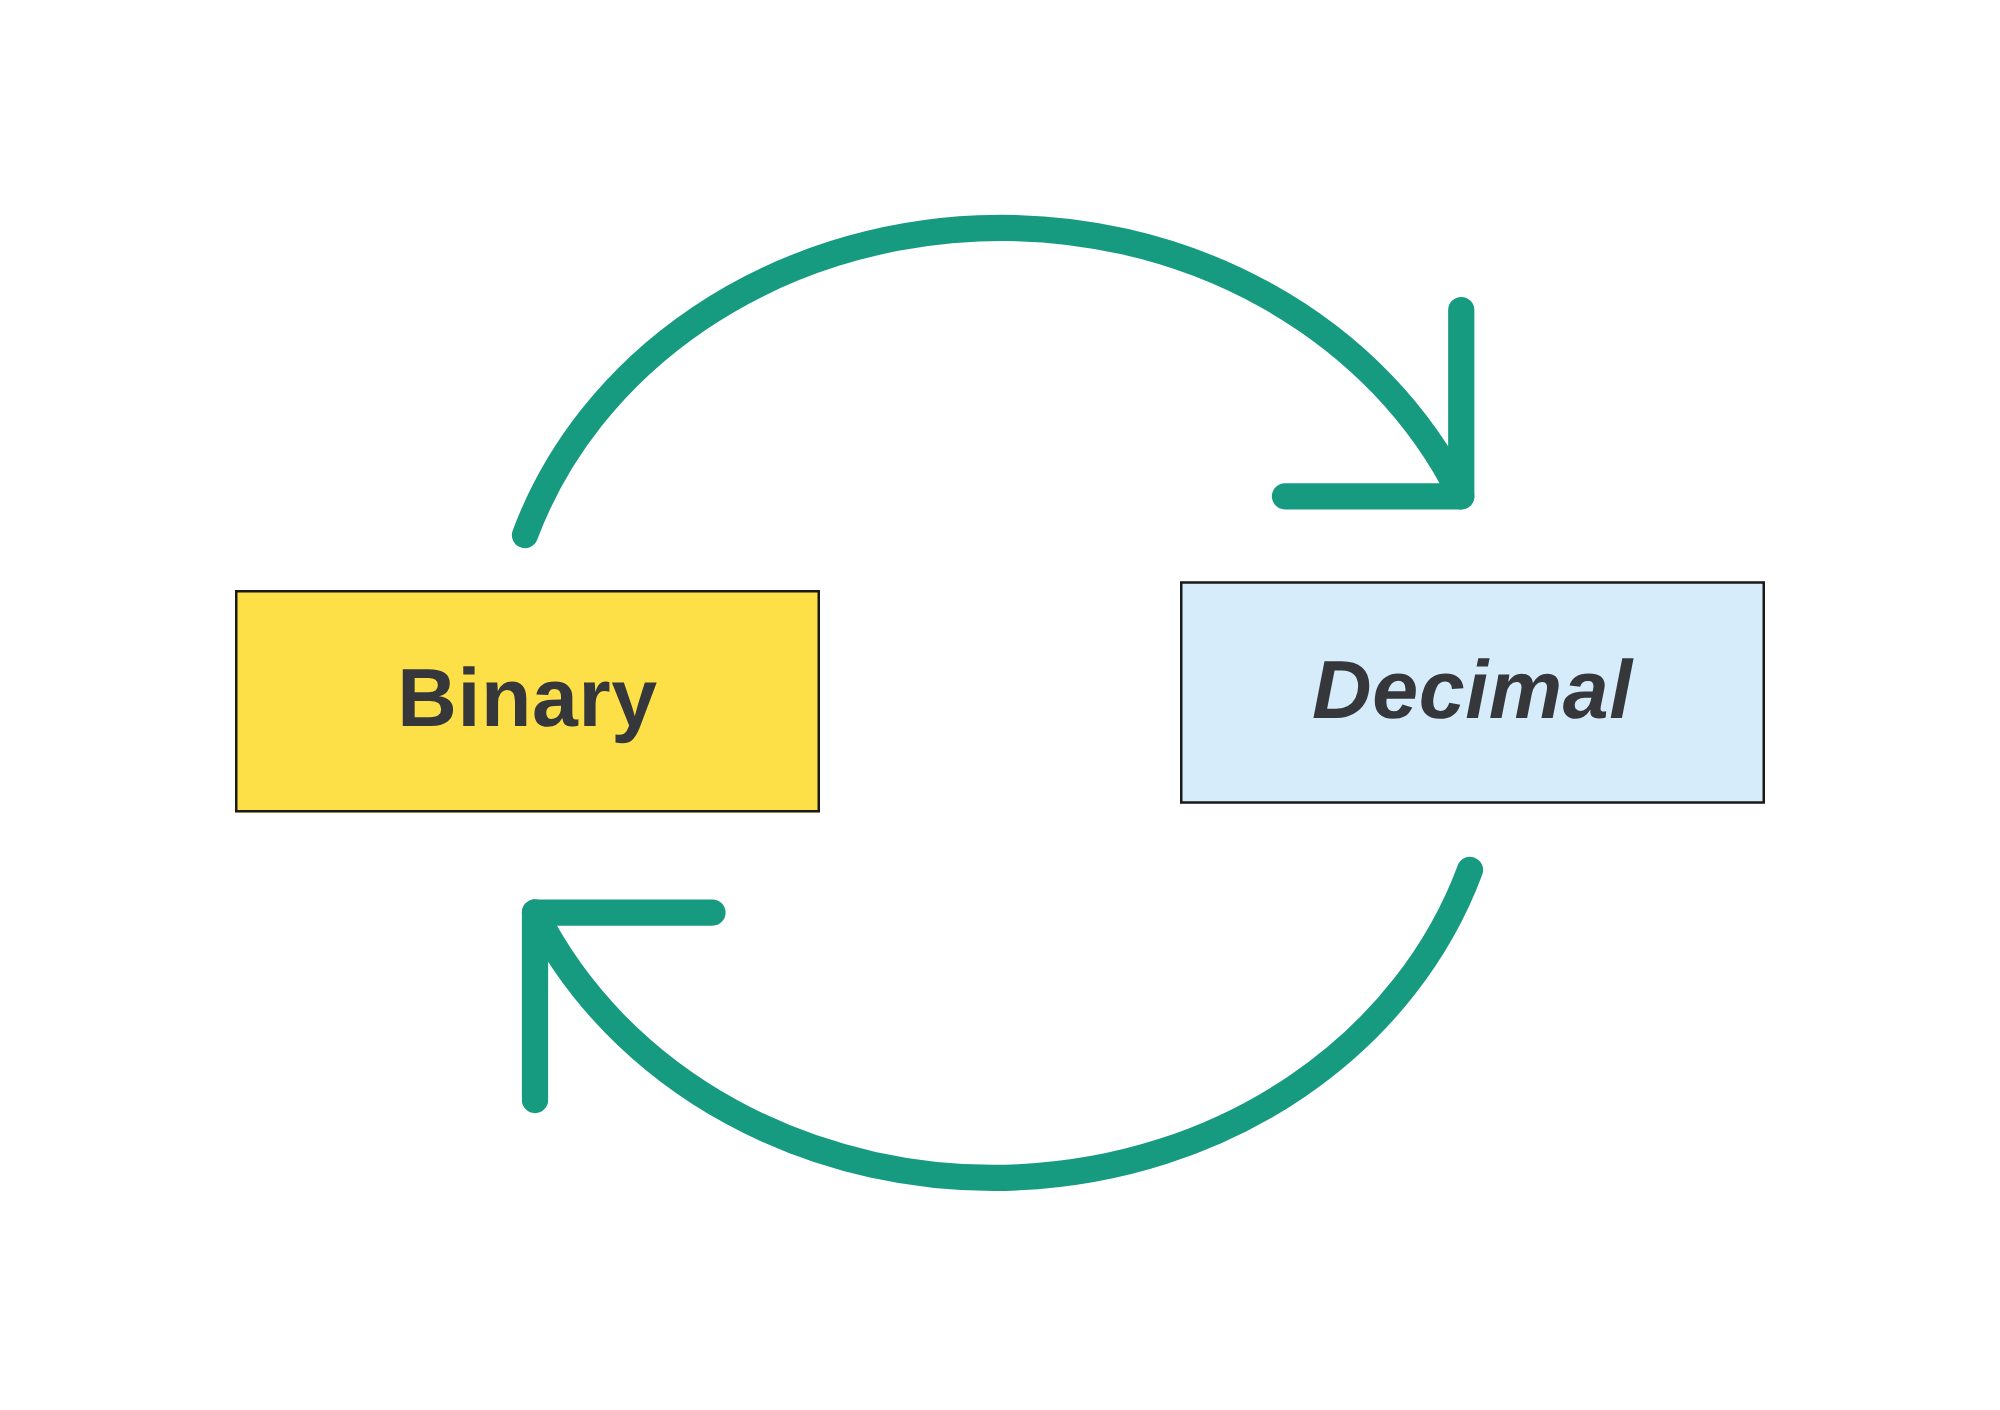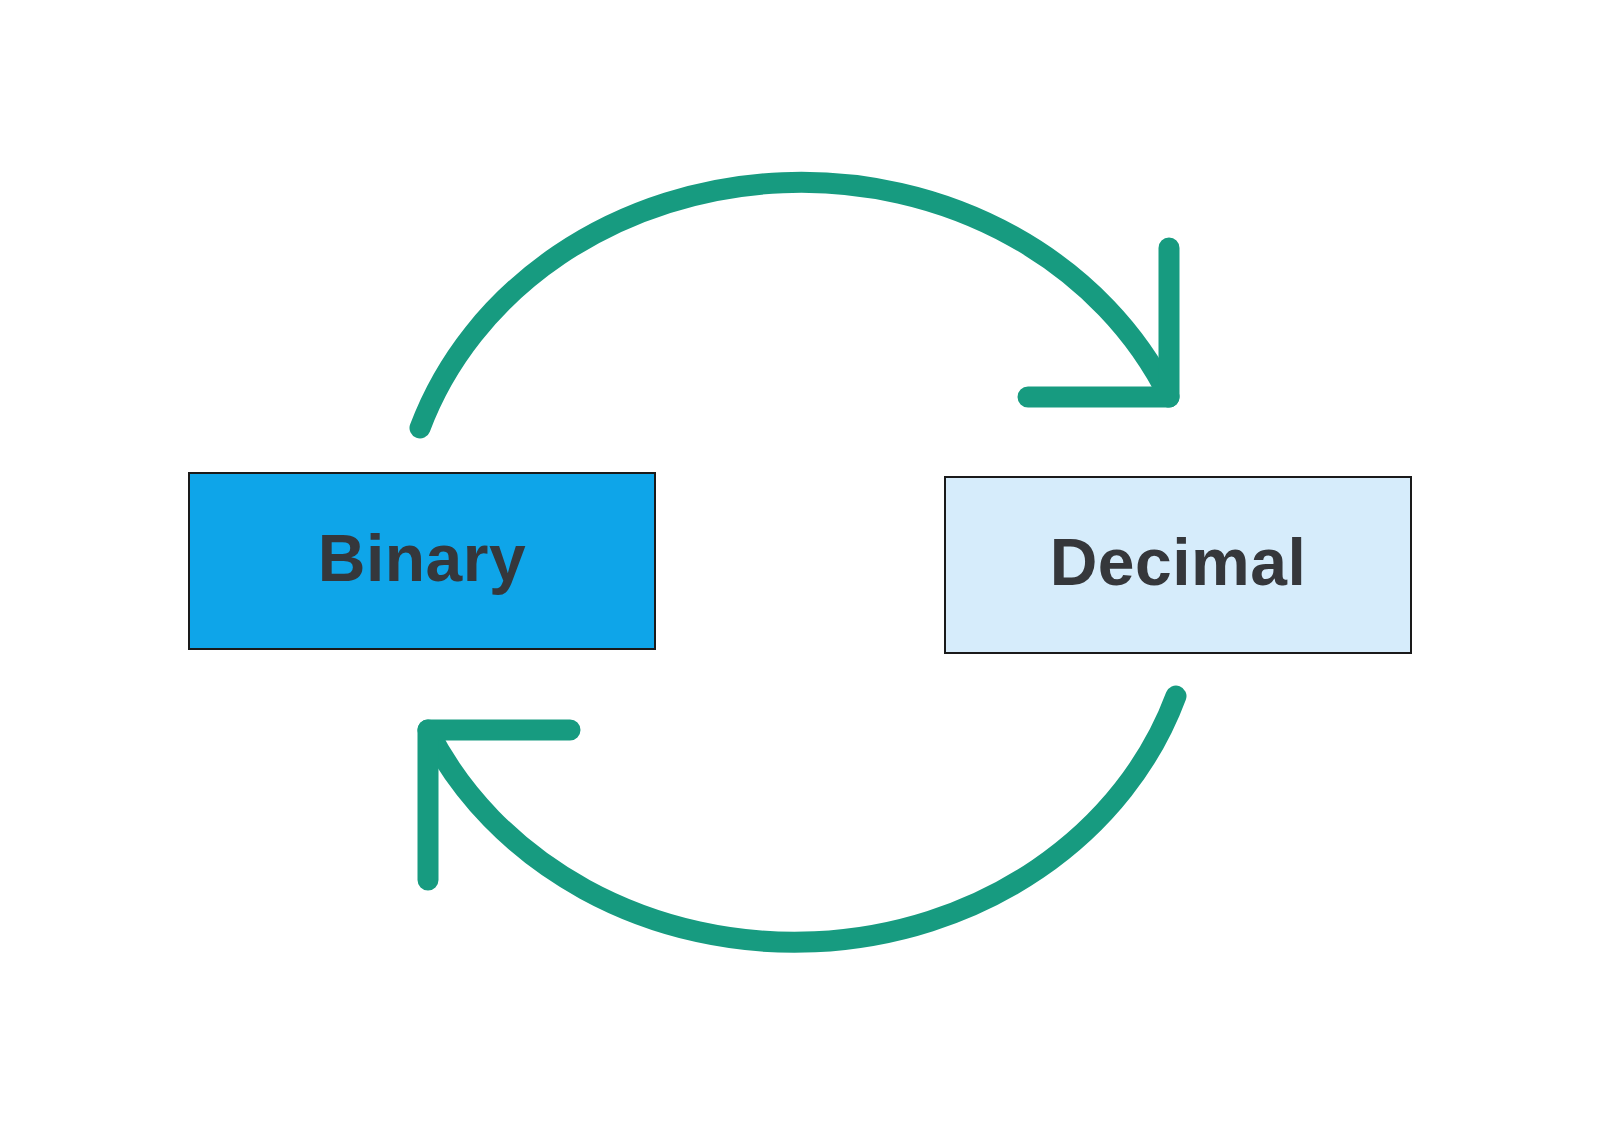--- a/index.html
+++ b/index.html
@@ -28,21 +28,21 @@
     width: 468px;
     height: 178px;
     box-sizing: border-box;
     border-width: 2px;
     border-style: solid;
     display: flex;
     align-items: center;
     justify-content: center;
   }
   .node-binary  { left: 188px; top: 472px; }
-  .node-decimal { left: 944px; top: 476px; }
+  .node-decimal { left: 944px; top: 465px; font-style: italic; }
   .node-label {
     font-size: 66px;
     font-weight: 600;
     letter-spacing: 0.5px;
     line-height: 1;
     padding-bottom: 6px;
   }
 </style>
 </head>
 <body>
@@ -53,21 +53,21 @@
 
     <path d="M 420 428 A 402 360 0 0 1 1169 397" fill="none" stroke-width="21" stroke-linecap="round" stroke="#179b80"></path>
 
     <path d="M 1169 248 L 1169 397 L 1028 397" fill="none" stroke-width="21" stroke-linecap="round" stroke-linejoin="round" stroke="#179b80"></path>
 
     <path d="M 1176 696 A 402 360 0 0 1 428 730" fill="none" stroke-width="21" stroke-linecap="round" stroke="#179b80"></path>
 
     <path d="M 428 880 L 428 730 L 570 730" fill="none" stroke-width="21" stroke-linecap="round" stroke-linejoin="round" stroke="#179b80"></path>
   </svg>
 
-  <div class="node node-binary" style="background-color: #0ea5e9; border-color: rgb(26, 26, 26);">
+  <div class="node node-binary" style="background-color: #fde047; border-color: rgb(26, 26, 26);">
     <span class="node-label" style="color: rgb(53, 55, 59);">Binary</span>
   </div>
 
   <div class="node node-decimal" style="background-color: rgb(214, 236, 251); border-color: rgb(26, 26, 26);">
     <span class="node-label" style="color: rgb(53, 55, 59);">Decimal</span>
   </div>
 
 </div>
 
 </body></html>

